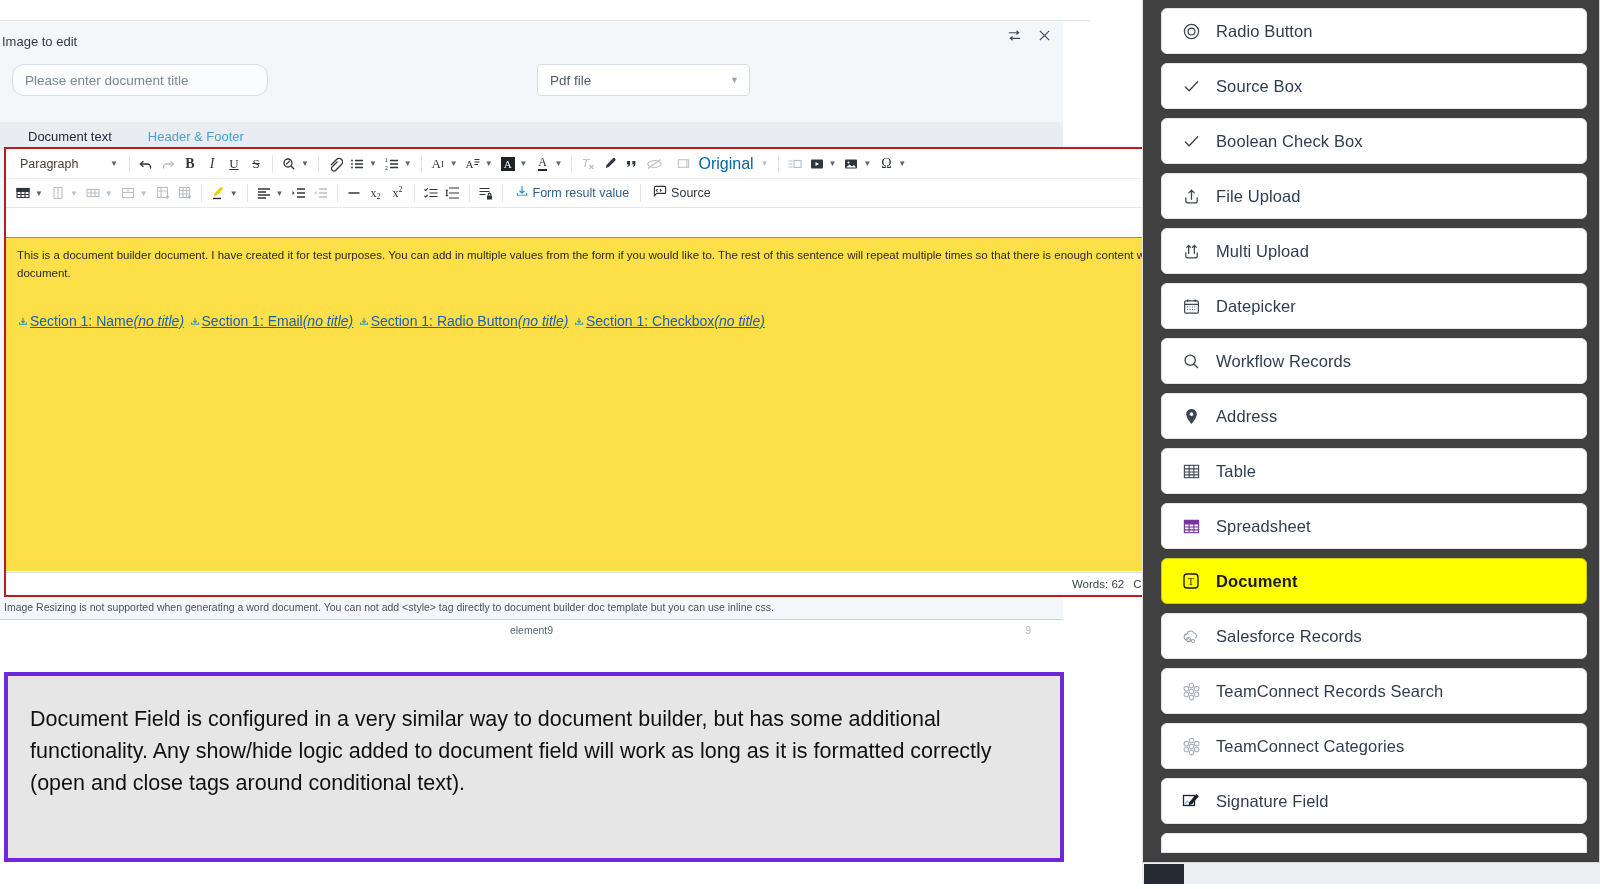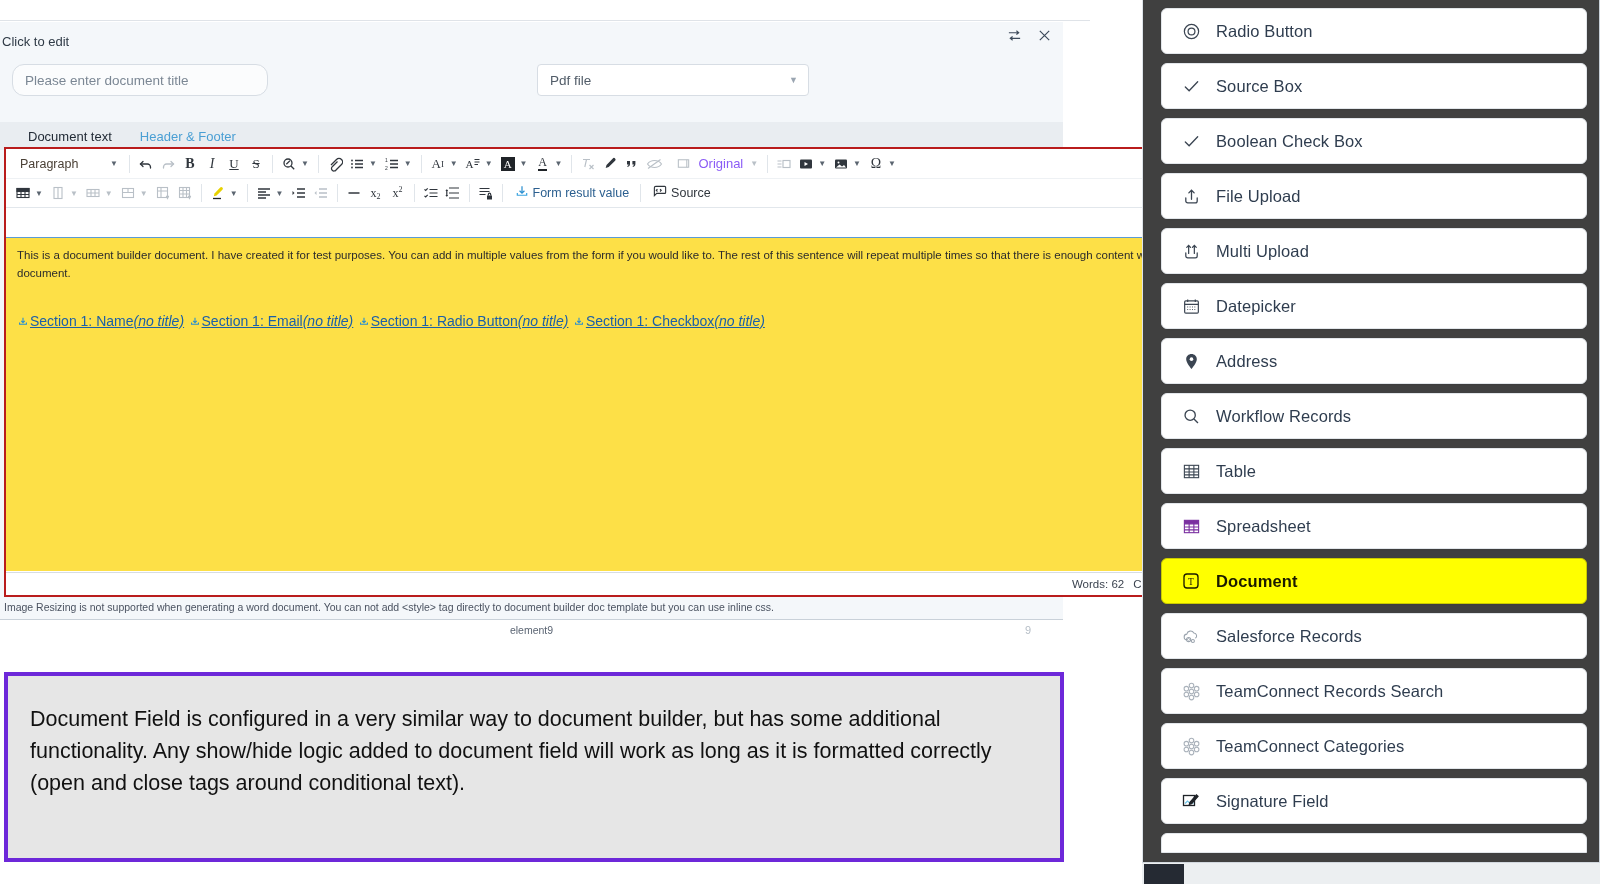--- a/index.html
+++ b/index.html
@@ -43,32 +43,32 @@
     position:absolute; left:0; top:42px; width:100%; height:44px;
   }
   .title-input {
     position:absolute; left:12px; top:0; width:256px; height:32px;
     border:1px solid #d7dde4; border-radius:12px; background:#fbfcfd;
     padding:0 12px; font-size:13.5px; color:#6b7684;
     font-family:"Liberation Sans", sans-serif; outline:none;
   }
   .title-input::placeholder { color:#7b8794; }
   .pdf-select {
-    position:absolute; left:537px; top:0; width:272px; height:32px;
+    position:absolute; left:537px; top:0; width:213px; height:32px;
     border:1px solid #d7dde4; border-radius:4px; background:#ffffff;
     display:flex; align-items:center; padding:0 10px 0 12px;
     font-size:13.5px; color:#515c68; cursor:pointer;
   }
   .pdf-select .caret { margin-left:auto; color:#9aa5b1; font-size:9px; }
 
   
   .tabs {
     position:absolute; left:0; top:100px; width:100%; height:28px;
     background:#e9edf1;
-    display:flex; align-items:flex-end; padding-left:28px; gap:28px;
+    display:flex; align-items:flex-end; padding-left:28px; gap:36px;
   }
   .tab {
     font-size:13px; padding-bottom:6px; cursor:pointer; position:relative;
   }
   .tab.active { color:#222b36; font-weight:400; }
   .tab.active::after {
     content:""; position:absolute; left:-4px; right:-4px; bottom:-1px;
     height:3px; background:#1e7fc4;
   }
   .tab.inactive { color:#4a9fd4; }
@@ -97,21 +97,21 @@
   .tb-caret.dis { color:#b9c0c7; }
   .tb-sep { width:1px; height:18px; background:#e0e5ea; margin:0 5px; }
   .tb-dd {
     display:flex; align-items:center; height:24px; min-width:112px;
     padding:0 6px 0 8px; font-size:12.5px; color:#4a4036; cursor:pointer;
   }
   .tb-dd .caret { margin-left:auto; font-size:8px; color:#5b6570; }
   .tb-label { font-size:12.5px; color:#30363d; padding-left:3px; white-space:nowrap; }
   .tb-label.blue { color:#2b5f8f; }
   .tb-text-btn { display:flex; align-items:center; padding:0 6px; height:24px; cursor:pointer; }
-  .tb-orig { font-size:13px; color:#8b5cf6; padding-left:4px; }
+  .tb-orig { font-size:16px; color:#0369a1; padding-left:4px; }
 
   
   .doc-canvas {
     position:absolute; left:0; top:88px; right:0; bottom:24px;
     background:#fde047; border-top:1px solid #5b9bd5;
     padding:9px 11px; overflow:hidden;
   }
   .doc-para {
     font-size:11.5px; line-height:1.55; color:#2b2b2b; margin:0 0 4px 0;
     font-family:"Liberation Sans", sans-serif;
@@ -197,21 +197,21 @@
 </style>
 </head>
 <body>
 
 <div id="root">
 
   <div class="top-hairline"></div>
 
   <div class="dialog">
 
-    <div class="click-to-edit">Click to edit</div>
+    <div class="click-to-edit">Image to edit</div>
 
     <div class="dialog-ctrls">
       <div class="ctrl-icon">
         <svg width="15" height="15" viewBox="0 0 16 16" fill="none" stroke="currentColor" stroke-width="1.2">
           <path d="M2 5h10M10 3l2.5 2L10 7"></path>
             <path d="M14 11H4M6 9L3.5 11 6 13"></path>
         </svg>
       </div>
       <div class="ctrl-icon">
         <svg width="15" height="15" viewBox="0 0 16 16" fill="none" stroke="currentColor" stroke-width="1.25">
@@ -642,36 +642,36 @@
             <rect x="2.8" y="4" width="14.4" height="13" rx="1.2"></rect>
             <path d="M2.8 7.8h14.4M6 2.6v2.6M14 2.6v2.6"></path>
             <path d="M5.5 10.5h1M8 10.5h1M10.5 10.5h1M13 10.5h1M5.5 13.2h1M8 13.2h1M10.5 13.2h1M13 13.2h1" stroke-width="1"></path>
           </svg>
       </span>
       <span class="rp-label">Datepicker</span>
     </div>
 
     <div class="rp-item">
       <span class="rp-ico">
+        <svg width="19" height="19" viewBox="0 0 20 20" fill="none" stroke="currentColor" stroke-width="1.4">
+            <circle cx="8.6" cy="8.6" r="5.4"></circle>
+            <path d="M12.6 12.6l4.2 4.2"></path>
+          </svg>
+      </span>
+      <span class="rp-label">Workflow Records</span>
+    </div>
+
+    <div class="rp-item">
+      <span class="rp-ico">
         <svg width="19" height="19" viewBox="0 0 20 20" fill="currentColor">
             <path d="M10 2.2c-3.1 0-5.6 2.4-5.6 5.4 0 4 5.6 10.2 5.6 10.2s5.6-6.2 5.6-10.2c0-3-2.5-5.4-5.6-5.4z"></path>
             <circle cx="10" cy="7.5" r="1.9" fill="#fff"></circle>
           </svg>
       </span>
       <span class="rp-label">Address</span>
-    </div>
-
-    <div class="rp-item">
-      <span class="rp-ico">
-        <svg width="19" height="19" viewBox="0 0 20 20" fill="none" stroke="currentColor" stroke-width="1.4">
-            <circle cx="8.6" cy="8.6" r="5.4"></circle>
-            <path d="M12.6 12.6l4.2 4.2"></path>
-          </svg>
-      </span>
-      <span class="rp-label">Workflow Records</span>
     </div>
 
     <div class="rp-item">
       <span class="rp-ico">
         <svg width="19" height="19" viewBox="0 0 20 20" fill="none" stroke="currentColor" stroke-width="1.15">
             <rect x="2.5" y="3.5" width="15" height="13"></rect>
             <path d="M2.5 7.2h15M2.5 10.6h15M2.5 13.6h15M7.5 3.5v13M12.5 3.5v13"></path>
           </svg>
       </span>
       <span class="rp-label">Table</span>

